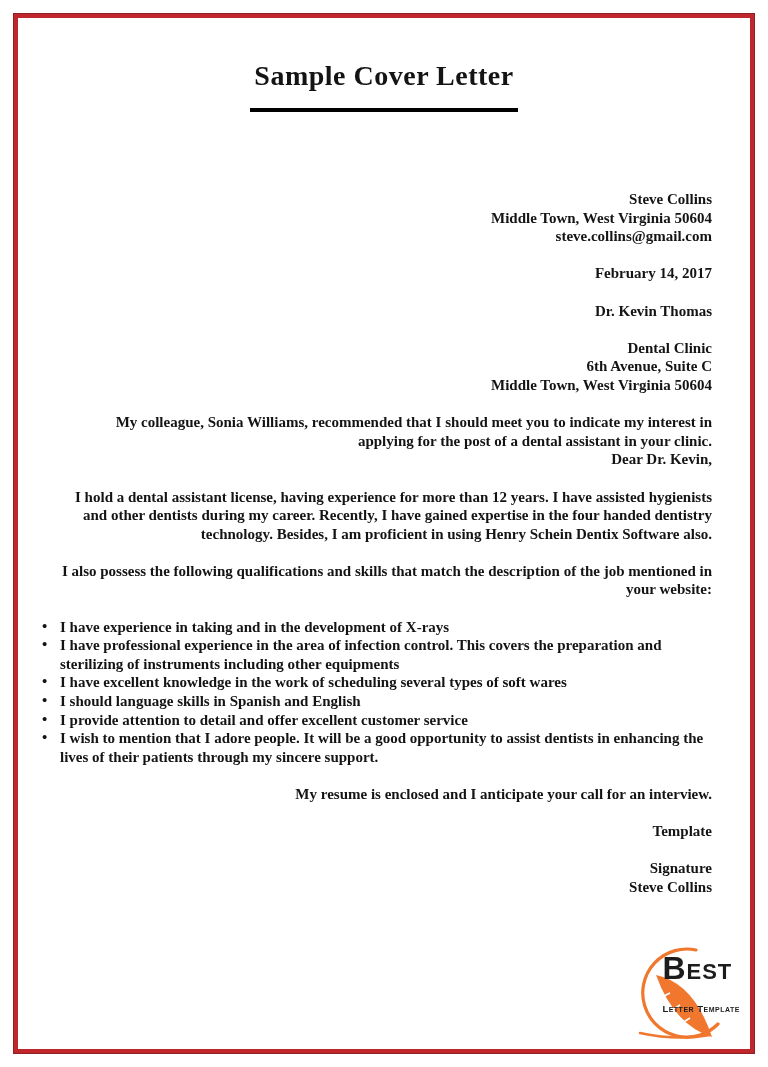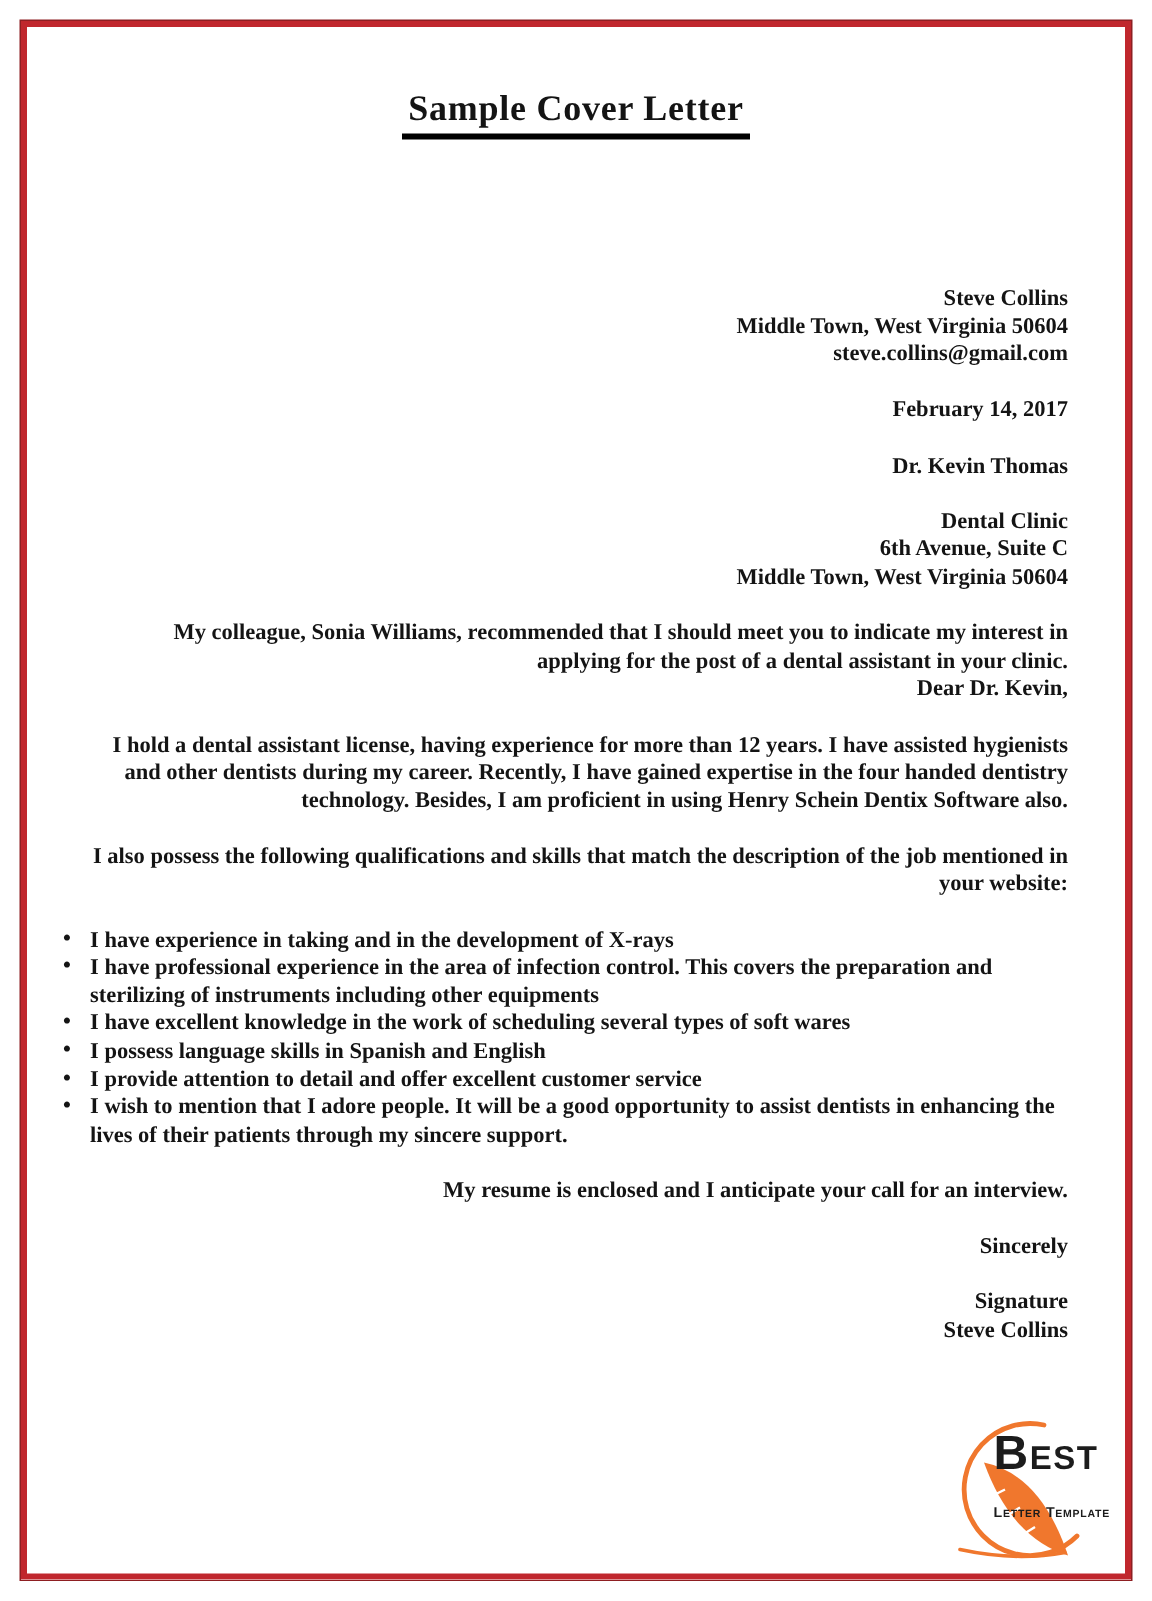--- a/index.html
+++ b/index.html
@@ -24,25 +24,25 @@
   }
   .title-wrap {
     position: absolute;
     top: 60px;
     left: 0;
     right: 0;
     text-align: center;
   }
   .title {
     display: inline-block;
-    font-size: 24px;
+    font-size: 28px;
     font-weight: bold;
     letter-spacing: 0.5px;
     border-bottom: 4px solid #000000;
-    padding: 0 4px 2px 4px;
+    padding: 0 4px 16px 4px;
   }
   .letter {
     position: absolute;
     top: 190px;
     left: 60px;
     width: 652px;
     font-size: 15px;
     line-height: 18.6px;
   }
   .block { margin-bottom: 18.6px; text-align: right; }
@@ -138,31 +138,31 @@
     </div>
 
     <div class="block">
       <div>I also possess the following qualifications and skills that match the description of the job mentioned in your website:</div>
     </div>
 
     <ul class="skill-list">
       <li>I have experience in taking and in the development of X-rays</li>
       <li>I have professional experience in the area of infection control. This covers the preparation and sterilizing of instruments including other equipments</li>
       <li>I have excellent knowledge in the work of scheduling several types of soft wares</li>
-      <li>I possess language skills in Spanish and English</li>
+      <li>I should language skills in Spanish and English</li>
       <li>I provide attention to detail and offer excellent customer service</li>
       <li>I wish to mention that I adore people. It will be a good opportunity to assist dentists in enhancing the lives of their patients through my sincere support.</li>
     </ul>
 
     <div class="block">
       <div>My resume is enclosed and I anticipate your call for an interview.</div>
     </div>
 
     <div class="block">
-      <div>Sincerely</div>
+      <div>Template</div>
     </div>
 
     <div class="block tight">
       <div>Signature</div>
       <div>Steve Collins</div>
     </div>
 
   </div>
 
   <div class="logo">

